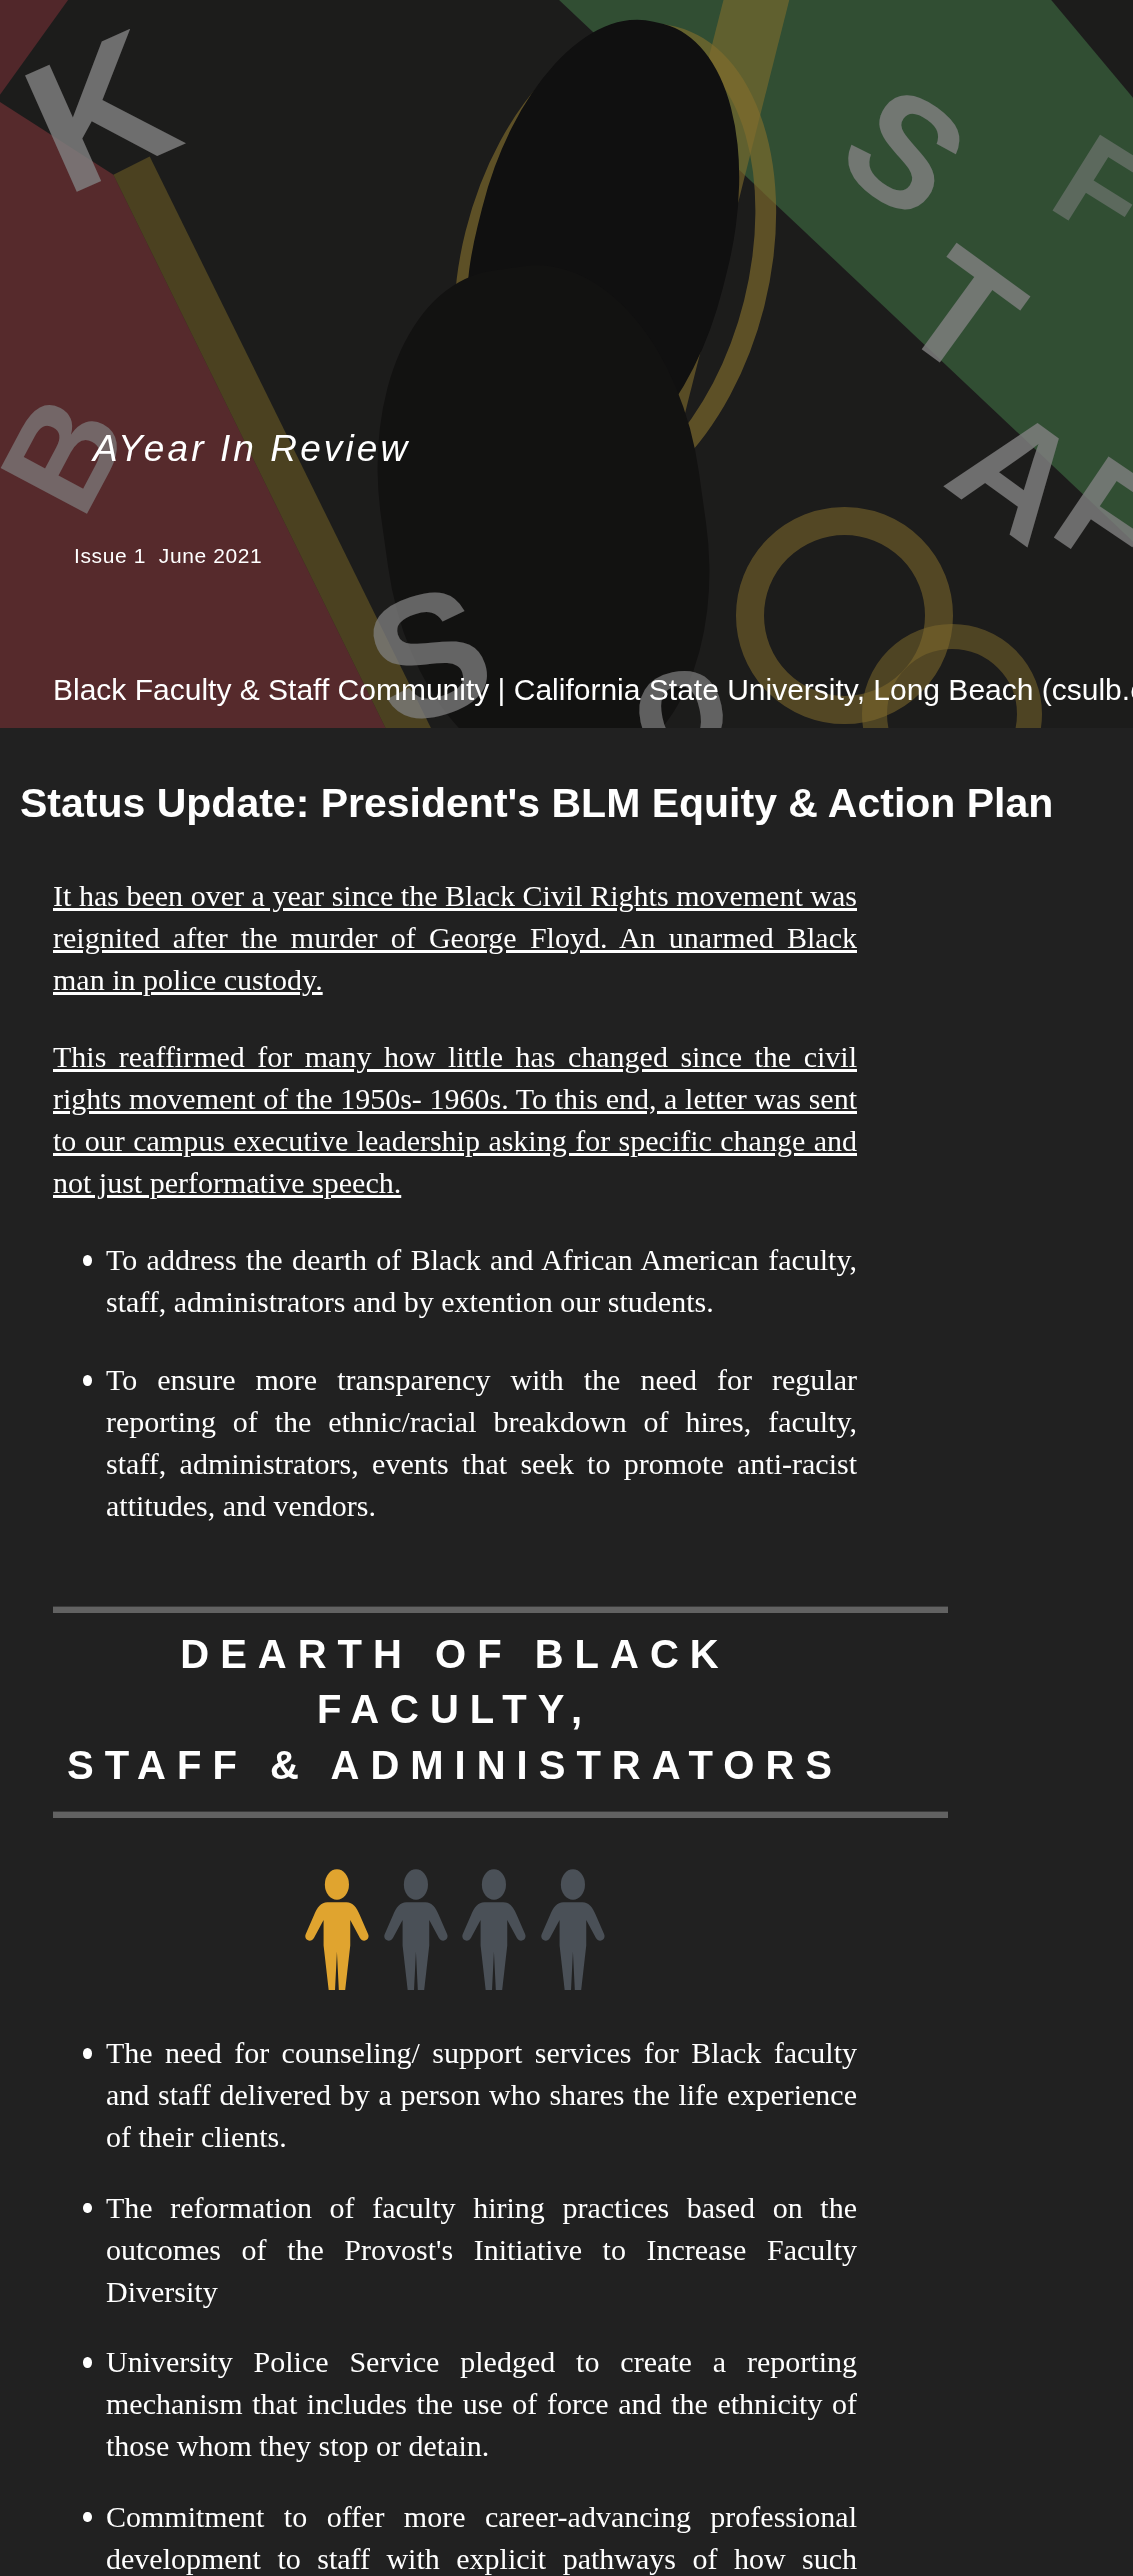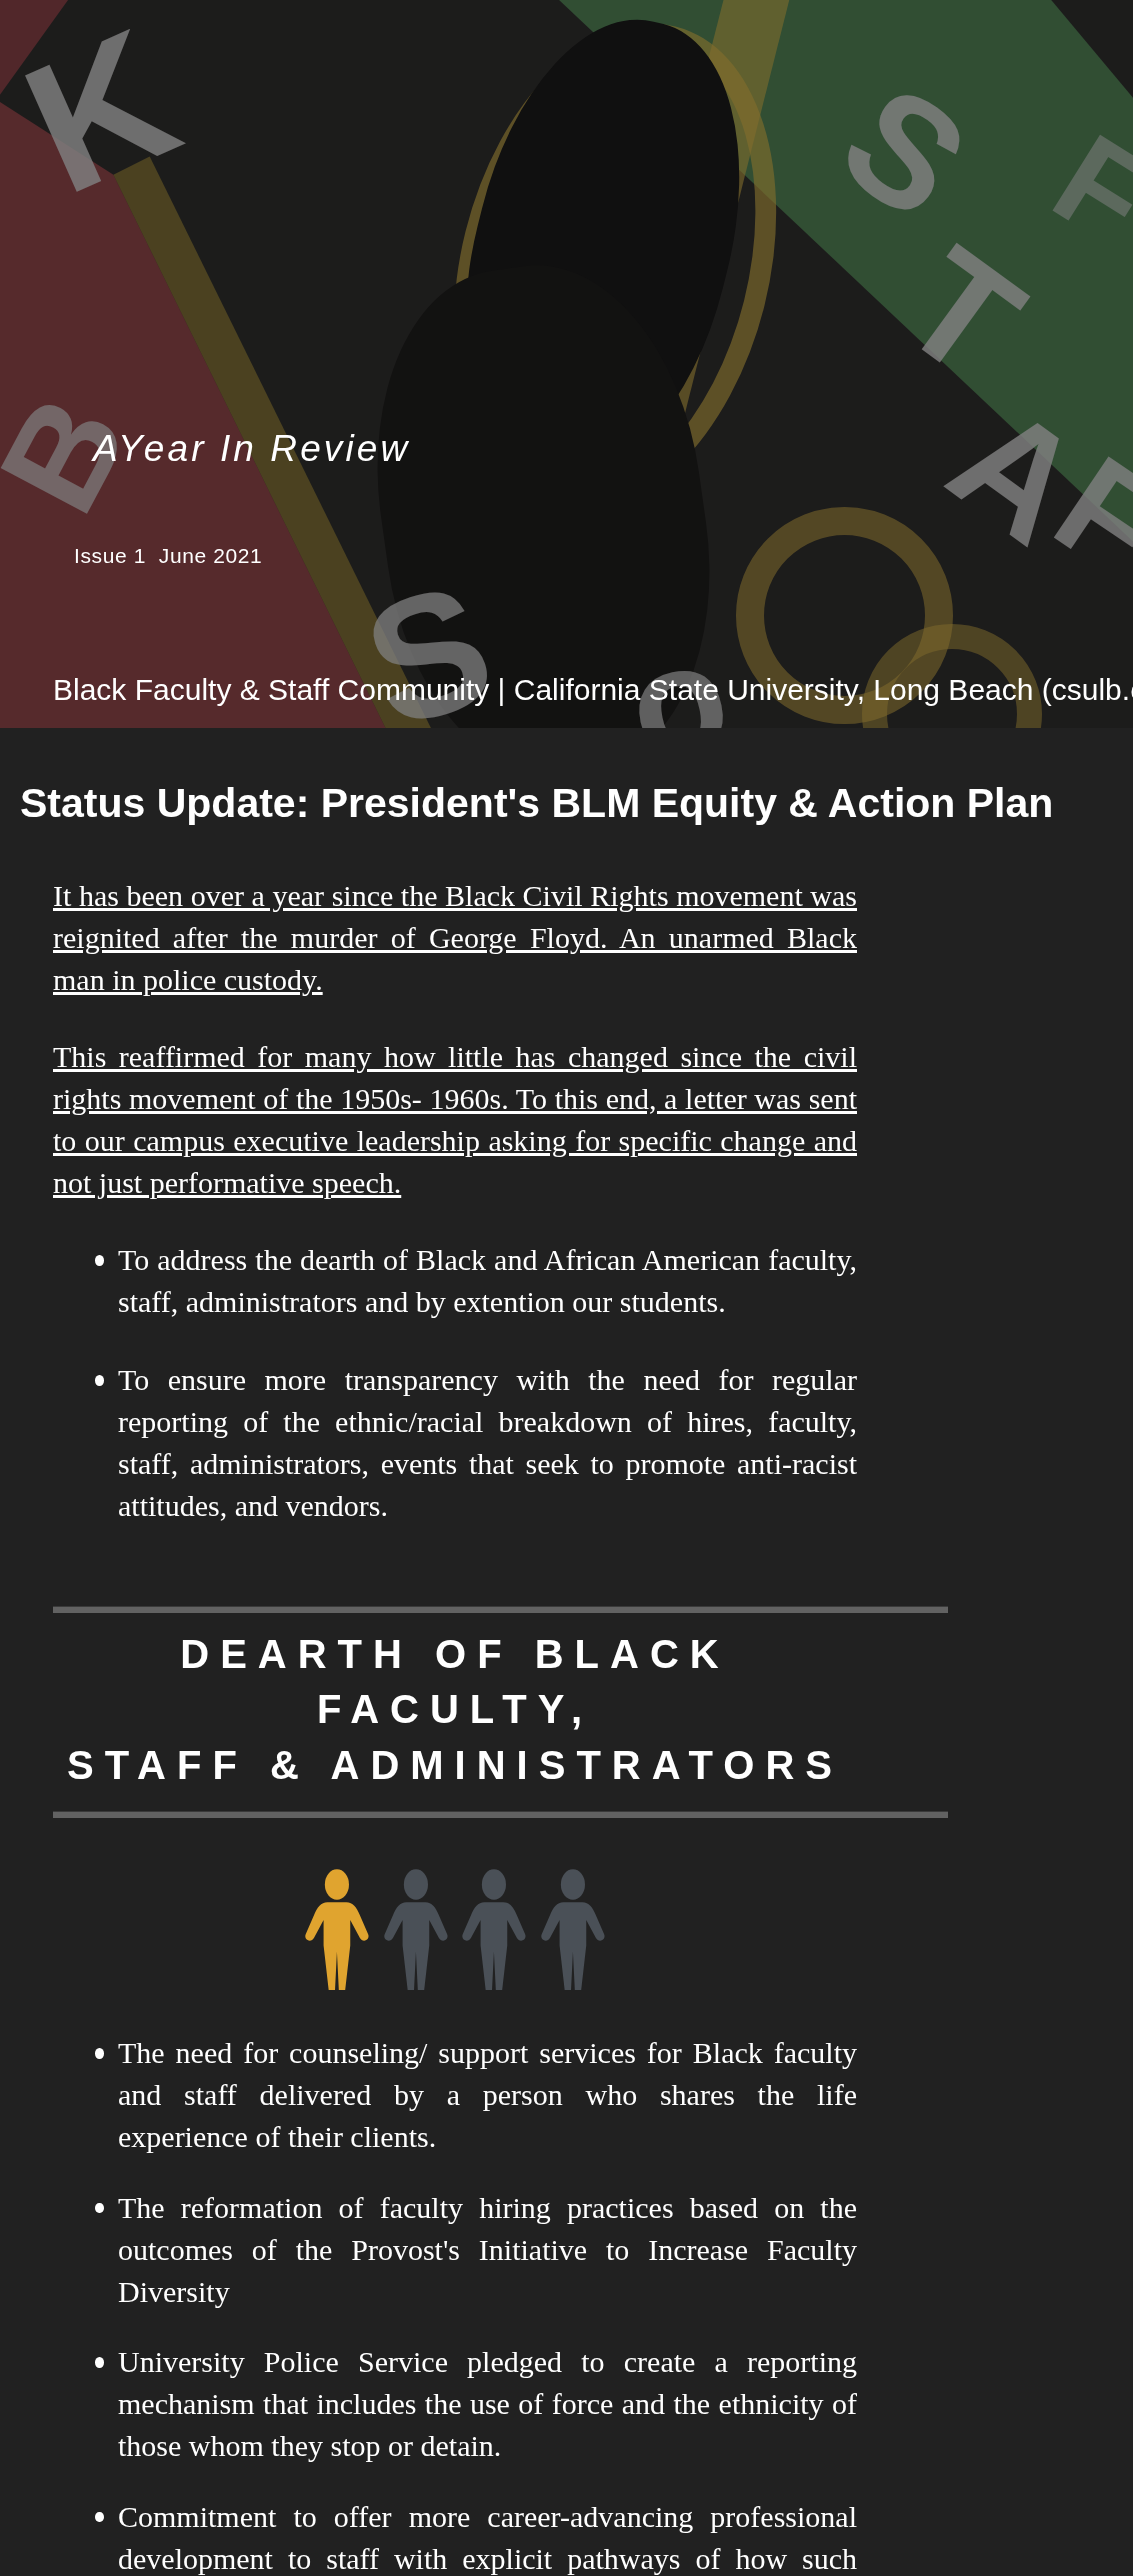--- a/index.html
+++ b/index.html
@@ -101,21 +101,21 @@
     font-size:30px;line-height:1.4;
     text-align:justify;
   }
   p.para{margin:0 0 35px 0;max-width:1026px;text-decoration:underline;}
   ul.bullets{
     list-style:none;margin:0;padding:0 0 0 53px;
   }
   ul.bullets li{
     position:relative;
     max-width:967px;
-    margin:0 0 36px 12px;
+    margin:0 0 36px 0;
   }
   ul.bullets.second li{margin-bottom:28.4px;}
   ul.bullets li::before{
     content:"";
     position:absolute;left:-23px;top:16px;
     width:8.7px;height:10.5px;border-radius:50%;
     background:#ffffff;
   }
   .divider{
     width:895px;height:6.2px;

